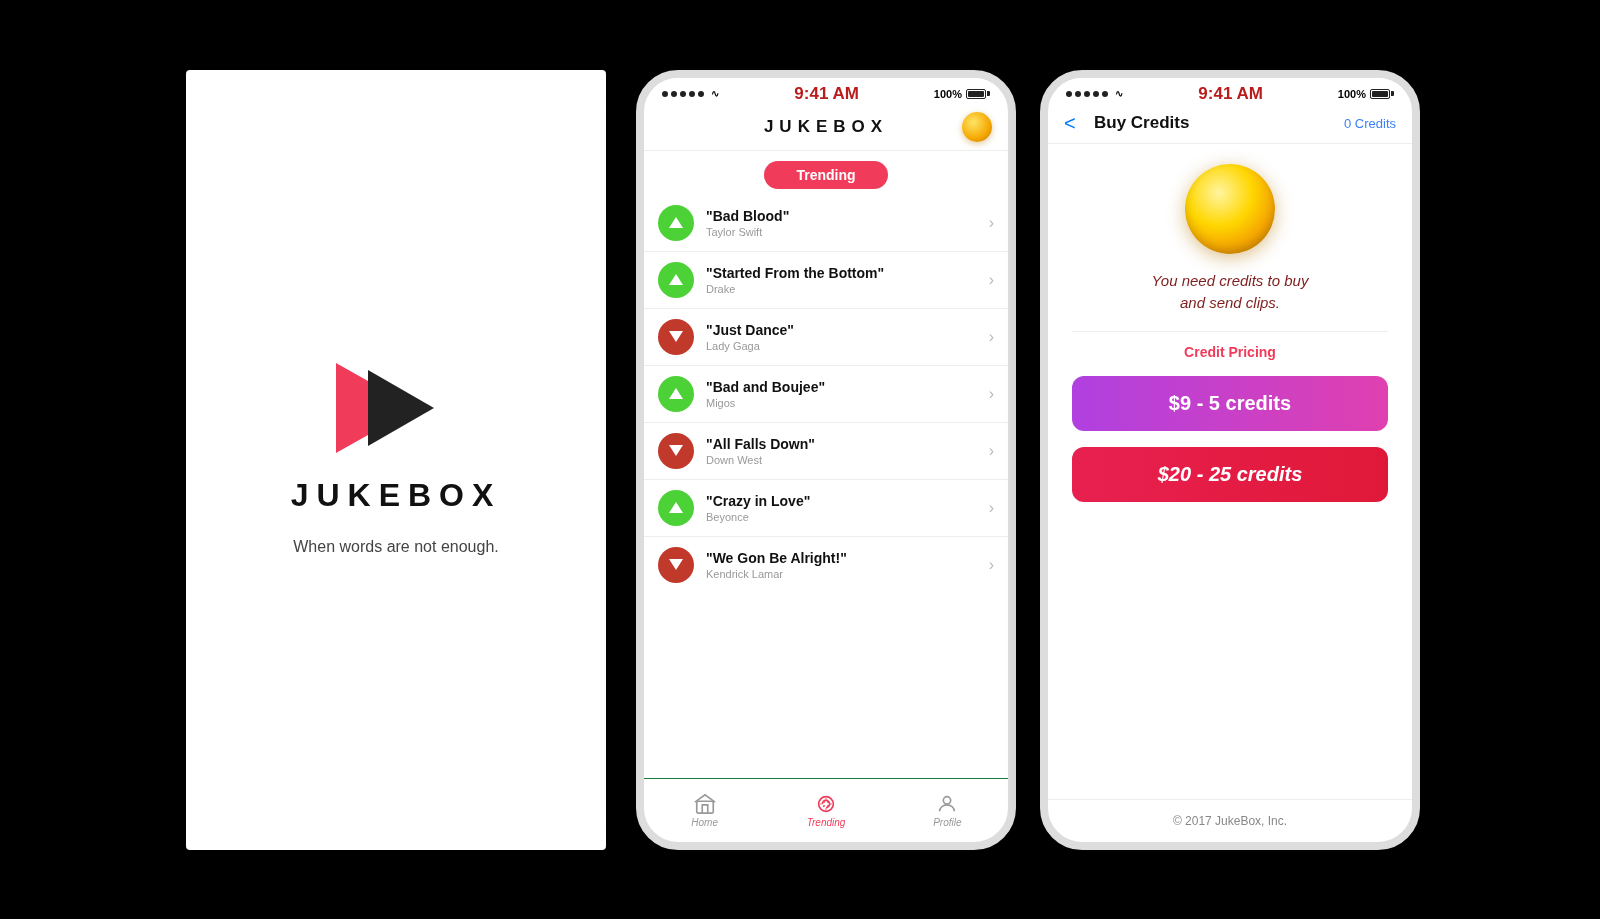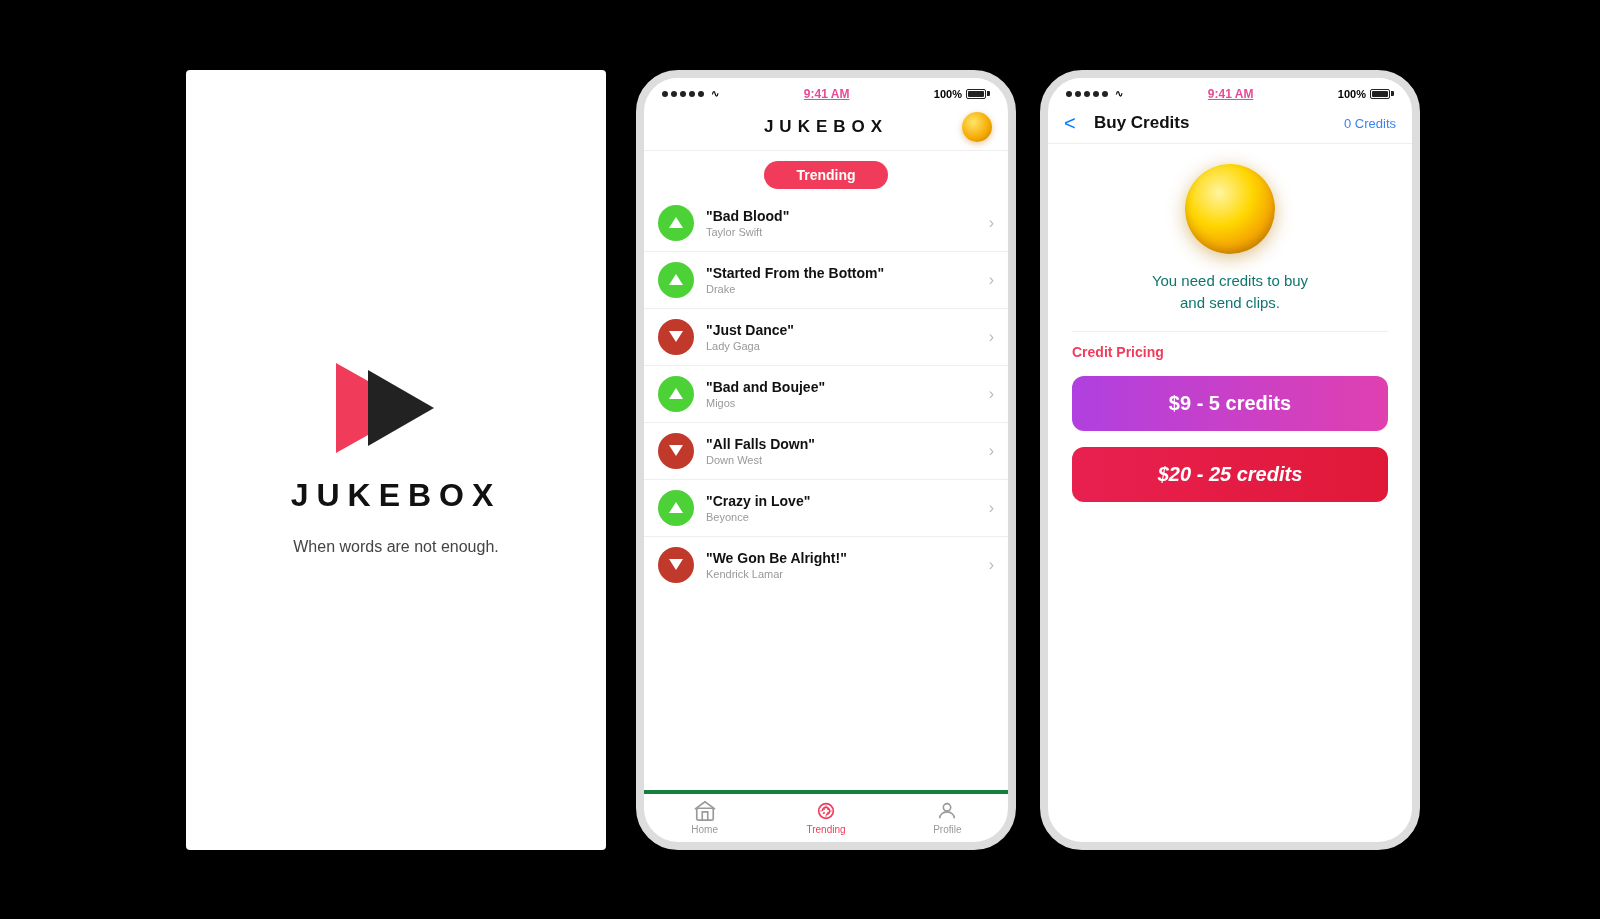--- a/index.html
+++ b/index.html
@@ -99,21 +99,21 @@
       font-size: 11px;
       font-weight: 600;
       flex-shrink: 0;
     }
     .status-left { display: flex; gap: 3px; align-items: center; }
     .status-dot { width: 6px; height: 6px; border-radius: 50%; background: #222; }
     .status-wifi {
       font-size: 10px;
       margin-left: 4px;
     }
-    .status-center { font-size: 12px; font-weight: 600; color: #ec4899; text-decoration: underline; }
+    .status-center { font-size: 17px; font-weight: 600; color: #b91c1c; }
     .status-right { display: flex; align-items: center; gap: 4px; font-size: 11px; justify-content: center; }
     .battery-icon {
       display: inline-flex;
       align-items: center;
       gap: 1px;
     }
     .battery-body {
       width: 20px;
       height: 10px;
       border: 1.5px solid #222;
@@ -225,23 +225,24 @@
       color: #999;
       margin-top: 2px;
     }
     .song-chevron {
       color: #bbb;
       font-size: 16px;
       font-weight: 300;
     }
     .tab-bar {
       display: flex;
-      border-top: 4px solid #15803d;
-      height: 52px;
-      flex-shrink: 0;
+      border-top: 1px solid #15803d;
+      height: 64px;
+      flex-shrink: 0;
+      font-style: italic;
     }
     .tab-item {
       flex: 1;
       display: flex;
       flex-direction: column;
       align-items: center;
       justify-content: center;
       gap: 2px;
       cursor: pointer;
     }
@@ -291,31 +292,33 @@
     .big-coin {
       width: 90px;
       height: 90px;
       border-radius: 50%;
       background: radial-gradient(circle at 38% 32%, #fff5a0, #ffd600 40%, #f5a800 65%, #c07000 100%);
       box-shadow: 0 4px 18px rgba(180,120,0,0.45), inset 0 -4px 8px rgba(0,0,0,0.15);
       flex-shrink: 0;
     }
     .buy-description {
       font-size: 15px;
-      color: #0f766e;
+      color: #7f1d1d;
       text-align: center;
       line-height: 1.5;
+      font-style: italic;
     }
     .credit-pricing-label {
       font-size: 14px;
       color: #f03c5a;
       font-weight: 600;
       border-top: 1px solid #eee;
       padding-top: 12px;
       width: 100%;
+      text-align: center;
     }
     .credit-btn {
       width: 100%;
       padding: 16px 0;
       border-radius: 12px;
       border: none;
       color: #fff;
       font-size: 20px;
       font-weight: 700;
       cursor: pointer;
@@ -512,15 +515,16 @@
     </div>
 
     <div class="buy-content">
       <div class="big-coin"></div>
       <div class="buy-description">You need credits to buy<br>and send clips.</div>
       <div class="credit-pricing-label">Credit Pricing</div>
       <button class="credit-btn credit-btn-purple">$9 - 5 credits</button>
       <button class="credit-btn credit-btn-red">$20 - 25 credits</button>
     </div>
 
+    <div class="buy-footer">© 2017 JukeBox, Inc.</div>
   </div>
 
 </div>
 
 </body></html>

